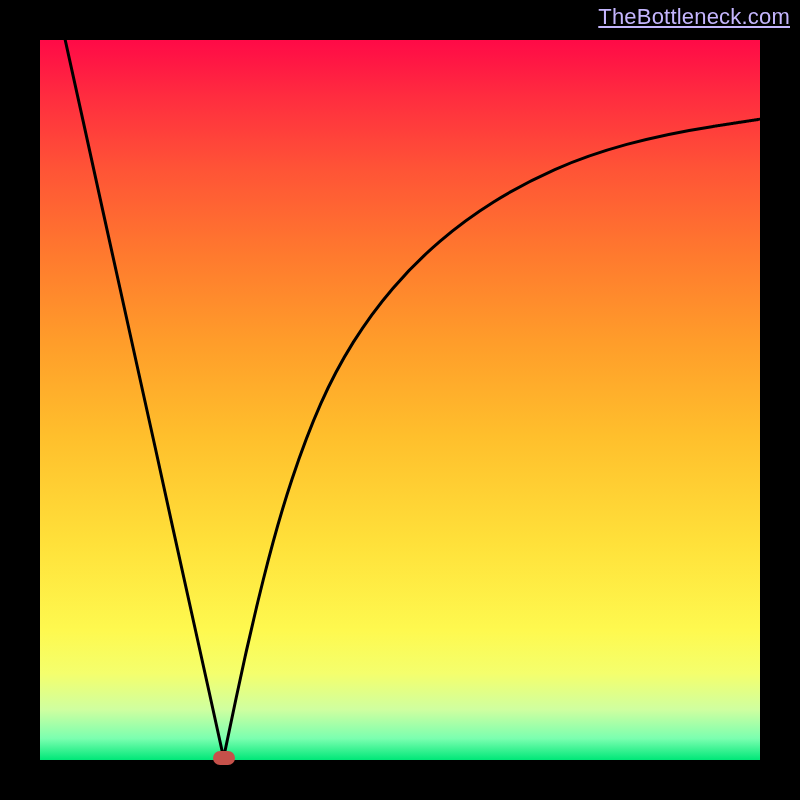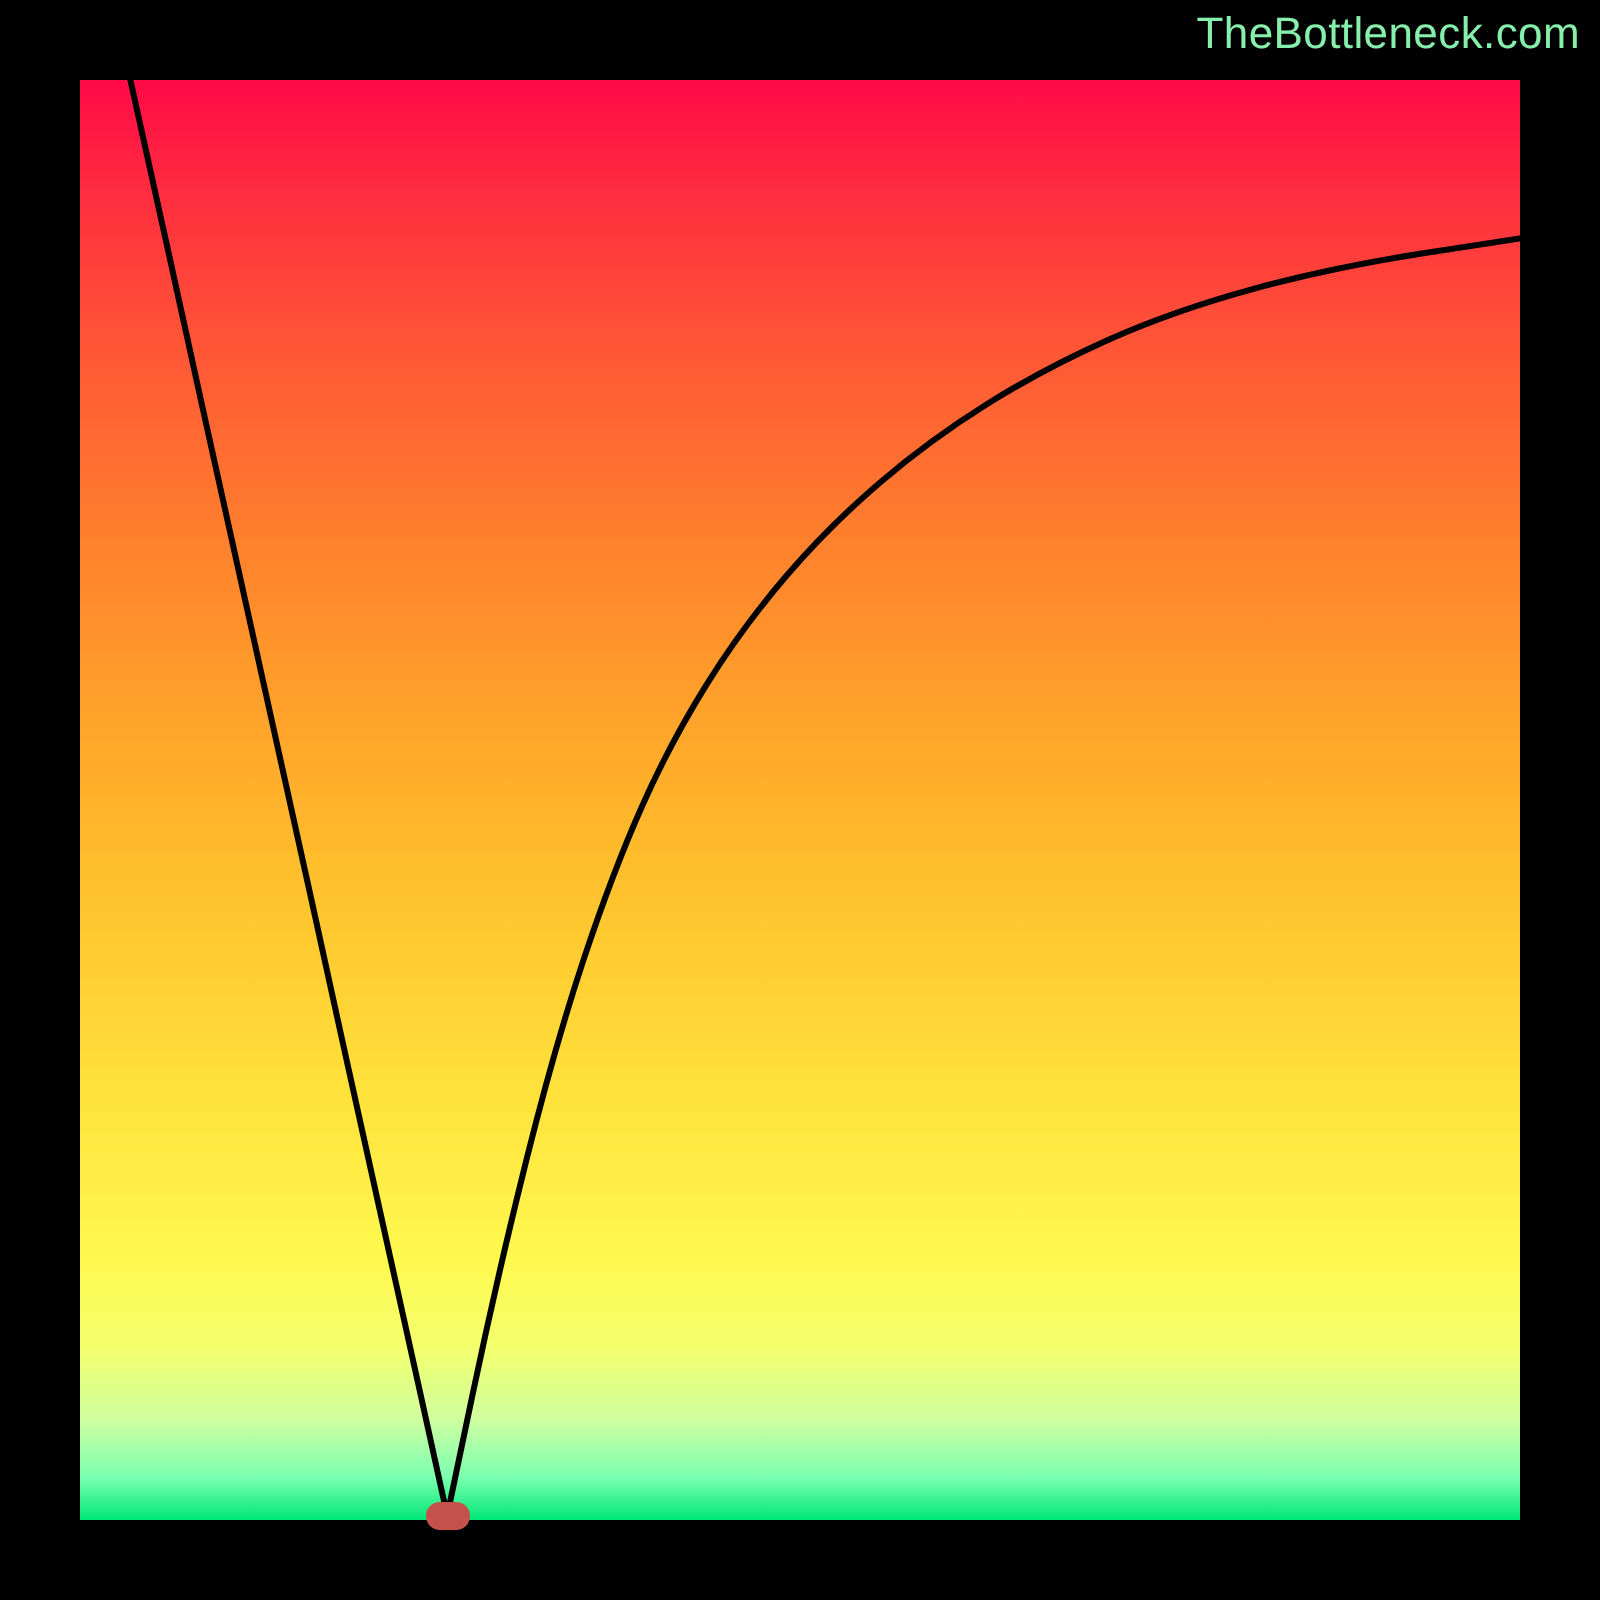--- a/index.html
+++ b/index.html
@@ -29,25 +29,26 @@
       #f4ff6d 88%,
       #cfffa0 93%,
       #7bffb0 97%,
       #00e778 100%
     );
   }
   .watermark {
     position: absolute;
     top: 4px;
     right: 10px;
-    color: #86efac;
+    color: #c4b5fd;
     font-size: 22px;
     font-weight: 500;
     letter-spacing: 0.2px;
     user-select: none;
+    text-decoration: underline;
   }
   svg.curve {
     position: absolute;
     left: 0;
     top: 0;
     width: 720px;
     height: 720px;
   }
   .marker {
     position: absolute;

